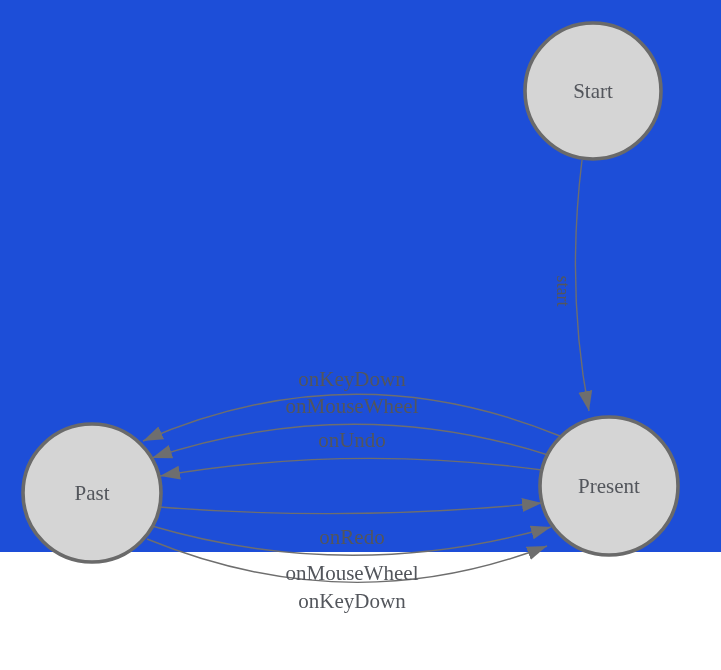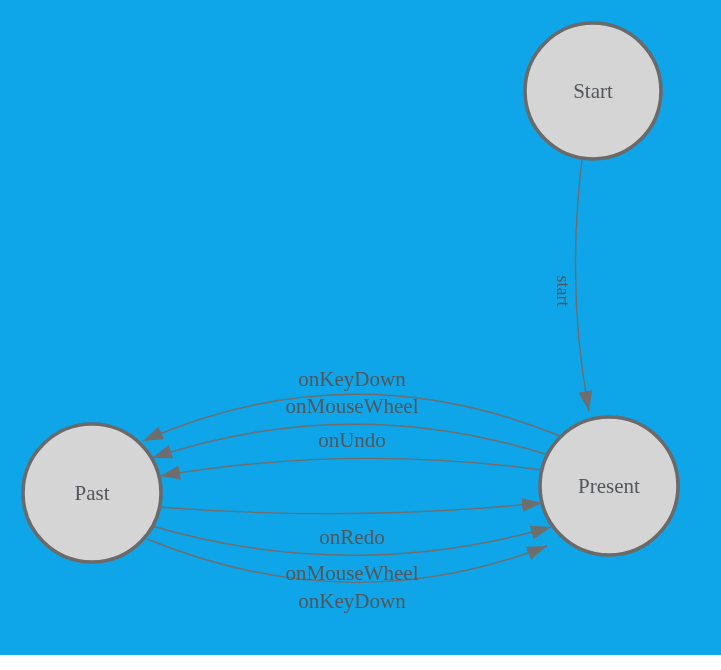--- a/index.html
+++ b/index.html
@@ -7,22 +7,22 @@
     padding: 0;
     background: #ffffff;
     width: 721px;
     height: 670px;
     overflow: hidden;
     font-family: "Liberation Serif", "DejaVu Serif", serif;
   }
   .canvas {
     position: relative;
     width: 721px;
-    height: 655px;
-    background: #0ea5e9;
+    height: 552px;
+    background: #1d4ed8;
   }
   svg { display: block; }
   .edge {
     fill: none;
     stroke: #6e6e6e;
     stroke-width: 1.4;
   }
   .node-circle {
     fill: #d5d5d5;
     stroke: #6a6a6a;

